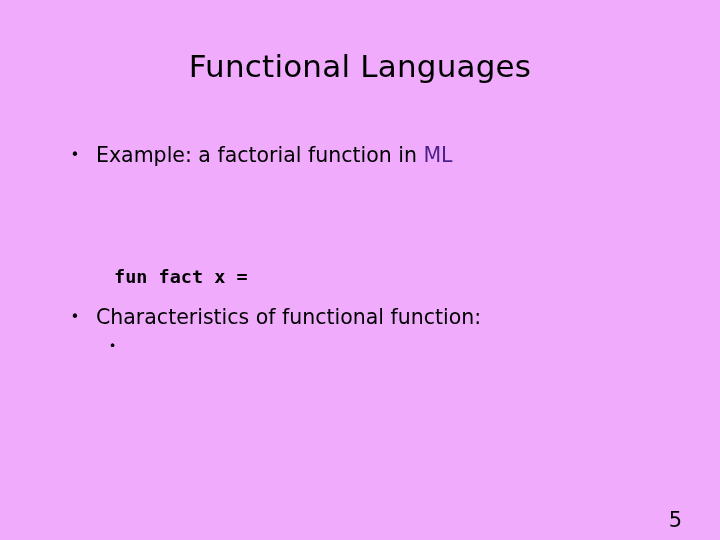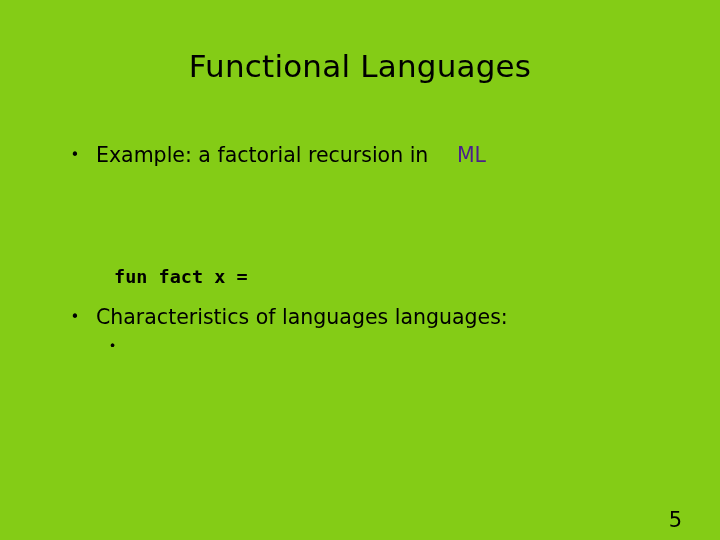--- a/index.html
+++ b/index.html
@@ -11,21 +11,21 @@
     height: 540px;
     background: #ffffff;
     font-family: "DejaVu Sans", sans-serif;
     color: #000000;
     overflow: hidden;
   }
   #slide {
     position: relative;
     width: 720px;
     height: 540px;
-    background: #84cc16;
+    background: #f0abfc;
   }
 
   
   #slide-title {
     position: absolute;
     left: 0;
     top: 48px;
     width: 720px;
     text-align: center;
     font-family: "DejaVu Sans", sans-serif;
@@ -83,21 +83,20 @@
     top: 0;
     width: 9px;
     line-height: 29px;
     font-size: 12px;
     color: #000000;
     text-align: center;
   }
 
   .kw-ml {
     color: #4b1f8c;
-    margin-left: 22px;
   }
 
   
   #code-block {
     position: absolute;
     left: 0;
     top: 204px;
     width: 720px;
     padding-left: 114px;
     box-sizing: border-box;
@@ -136,34 +135,34 @@
 <body>
 
 <div id="slide">
 
   <div id="slide-title">Functional Languages</div>
 
   <div id="body-content">
 
     <div class="bullet-row">
       <span class="marker">•</span>
-      <span>Example: a factorial recursion in </span><span class="kw-ml">ML</span>
+      <span>Example: a factorial function in </span><span class="kw-ml">ML</span>
     </div>
 
   </div>
 
   <div id="code-block">
     <span class="code-line">fun fact x =</span>
   </div>
 
   <div id="characteristics-group">
 
     <div class="bullet-row">
       <span class="marker">•</span>
-      <span>Characteristics of languages languages:</span>
+      <span>Characteristics of functional function:</span>
     </div>
 
     <div class="sub-bullet-row">
       <span class="marker">•</span>
     </div>
 
     <div class="sub-bullet-row">
       <span class="marker">•</span>
     </div>
 

